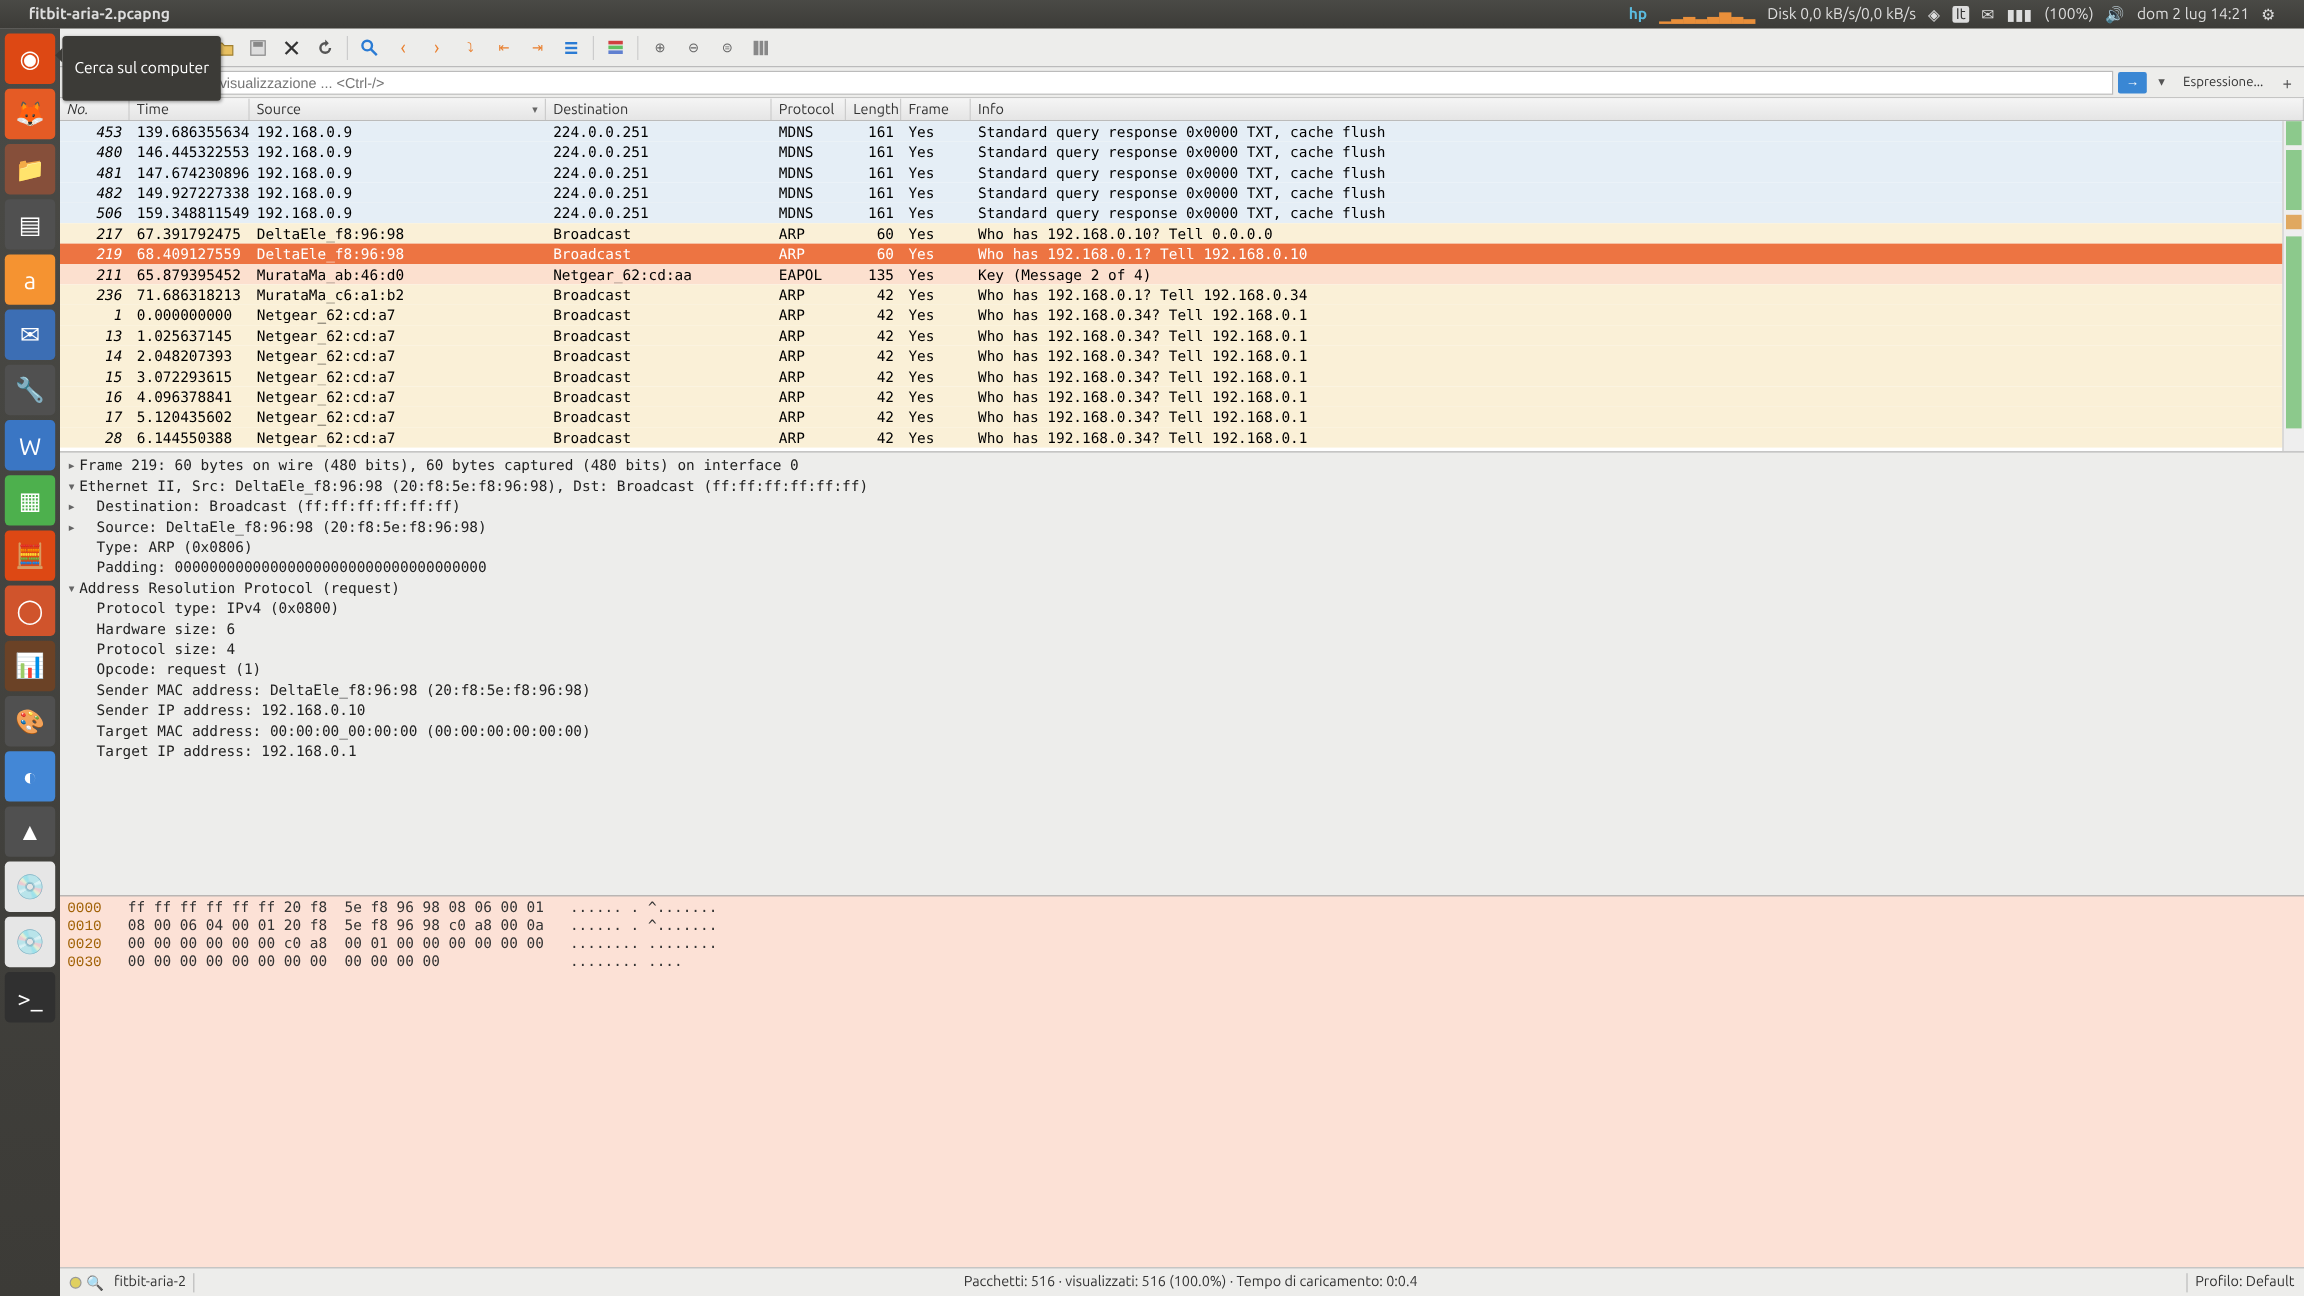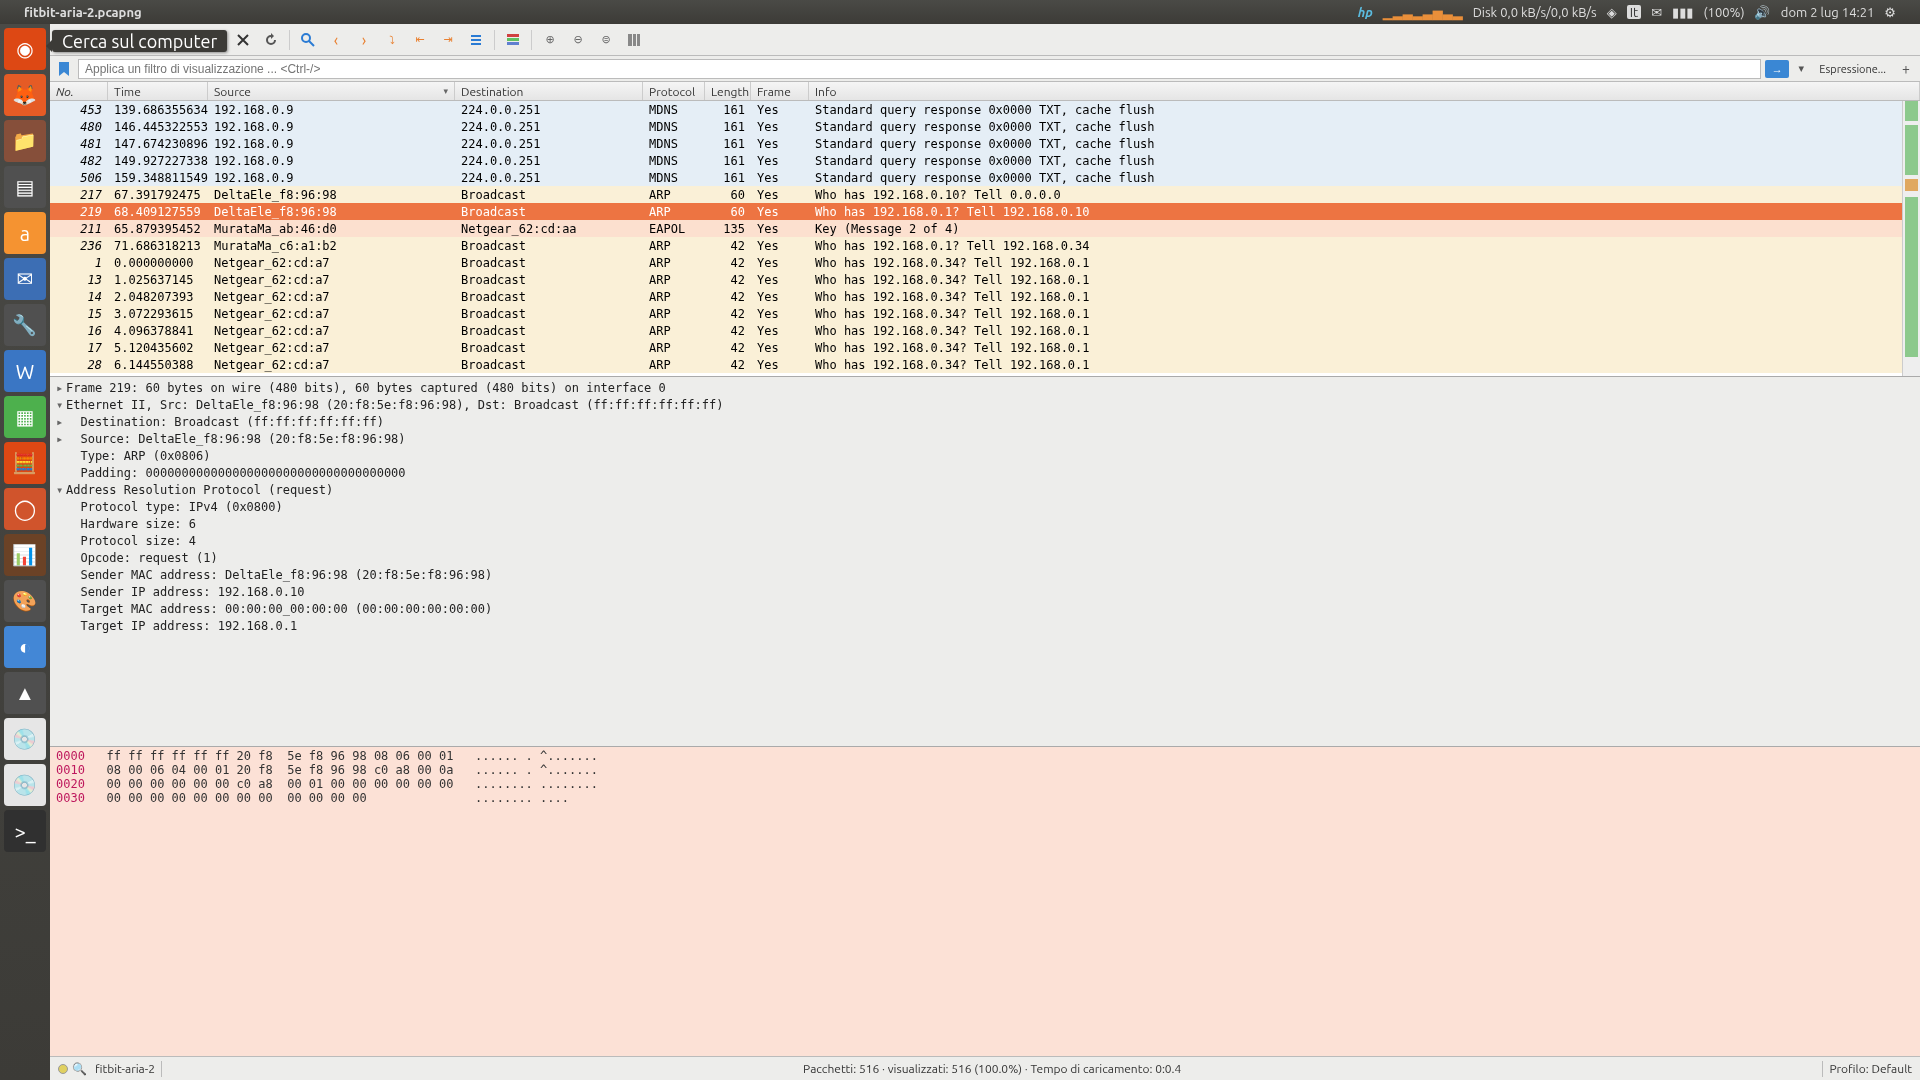--- a/index.html
+++ b/index.html
@@ -2,21 +2,21 @@
 <html><head>
 <meta charset="utf-8">
 <style>
 * { margin:0; padding:0; box-sizing:border-box; }
 body { font-family:"Ubuntu",Arial,sans-serif; font-size:11px; background:#f0f0f0; overflow:hidden; width:1920px; height:1080px; position:relative; }
 .menubar { height:24px; background:linear-gradient(#4a4a46,#3c3b37); color:#ddd; display:flex; align-items:center; padding:0 24px; font-size:13px; }
 .menubar .title { flex:0 0 auto; font-weight:bold; }
 .menubar .right { margin-left:auto; display:flex; align-items:center; gap:10px; }
 .launcher { position:absolute; left:0; top:24px; bottom:0; width:50px; background:linear-gradient(#4a4a46,#3c3b37); display:flex; flex-direction:column; align-items:center; padding-top:4px; gap:4px; }
 .launcher .tile { width:42px; height:42px; border-radius:4px; display:flex; align-items:center; justify-content:center; font-size:20px; color:#fff; }
-.tooltip { position:absolute; top:30px; left:52px; background:#3c3b37; color:#fff; padding:1px 10px; border-radius:3px; font-size:18px; box-shadow:1px 1px 3px rgba(0,0,0,.4); z-index:10; }
+.tooltip { position:absolute; top:30px; left:52px; background:#3c3b37; color:#fff; padding:20px 10px; border-radius:3px; font-size:13px; box-shadow:1px 1px 3px rgba(0,0,0,.4); z-index:10; }
 .tooltip:before { content:""; position:absolute; left:-6px; top:10px; border:6px solid transparent; border-right-color:#3c3b37; border-left:none; }
 .app { position:absolute; left:50px; top:24px; right:0; bottom:0; background:#ededeb; display:flex; flex-direction:column; }
 .toolbar { height:32px; background:#ededeb; border-bottom:1px solid #bbb; display:flex; align-items:center; padding:0 4px; gap:4px; }
 .tbtn { width:24px; height:24px; display:flex; align-items:center; justify-content:center; border:1px solid transparent; border-radius:2px; }
 .tsep { width:1px; height:20px; background:#ccc; margin:0 2px; }
 .filterbar { height:26px; display:flex; align-items:center; padding:0 4px; gap:4px; border-bottom:1px solid #bbb; }
 .filterbar .bookmark { width:20px; height:20px; display:flex; align-items:center; justify-content:center; }
 .filterbar input { flex:1; height:20px; border:1px solid #bbb; padding:0 6px; background:#fff; font-size:12px; color:#888; }
 .filterbar .arrow { width:24px; height:18px; background:#3a87d4; border-radius:2px; display:flex; align-items:center; justify-content:center; color:#fff; }
 .filterbar .drop { width:16px; text-align:center; color:#555; }
@@ -39,35 +39,35 @@
 .bg-blue { background:#e5eef6; }
 .bg-cream { background:#faf0d7; }
 .bg-pink { background:#fce0cf; }
 .bg-sel { background:#ed7442; color:#fff; }
 .scrollgutter { position:absolute; right:0; top:19px; bottom:0; width:18px; background:#eee; border-left:1px solid #ccc; }
 .sg-mark { position:absolute; left:2px; right:2px; background:#8cc98c; }
 .details { flex:0 0 auto; height:370px; background:#ededeb; border-top:1px solid #aaa; font-family:"DejaVu Sans Mono",monospace; font-size:12px; color:#222; padding:2px 0; overflow:hidden; }
 .details .line { height:17px; display:flex; align-items:center; padding-left:6px; white-space:pre; }
 .details .tri { width:10px; display:inline-block; color:#666; }
 .hexpane { flex:1; background:#fce1d6; border-top:1px solid #aaa; font-family:"DejaVu Sans Mono",monospace; font-size:12px; padding:2px 6px; white-space:pre; color:#333; }
-.hexpane .off { color:#be185d; }
+.hexpane .off { color:#a16207;font-family:Liberation Mono, monospace; }
 .statusbar { height:24px; background:#ededeb; border-top:1px solid #bbb; display:flex; align-items:center; padding:0 8px; font-size:12px; color:#333; }
 .statusbar .dot { width:10px; height:10px; border-radius:50%; background:#e0d060; border:1px solid #999; margin-right:4px; }
 .statusbar .mag { margin-right:8px; color:#888; }
 .statusbar .sep { width:1px; height:16px; background:#bbb; margin:0 6px; }
 .statusbar .mid { margin-left:auto; margin-right:auto; }
 svg { display:block; }
 </style>
 </head>
 <body>
 
 <div class="menubar">
   <span class="title">fitbit-aria-2.pcapng</span>
   <div class="right">
-    <span style="color:#5bbce0;font-weight:bold;font-style:italic;">hp</span>
+    <span style="color:#5bbce0;font-weight:bold;">hp</span>
     <span style="color:#e98f3a;">▁▂▃▂▃▅▃▂</span>
     <span>Disk 0,0 kB/s/0,0 kB/s</span>
     <span>◈</span>
     <span style="background:#ddd;color:#333;padding:0 3px;border-radius:2px;">It</span>
     <span>✉</span>
     <span>▮▮▮</span>
     <span>(100%)</span>
     <span>🔊</span>
     <span>dom  2 lug 14:21</span>
     <span>⚙</span>

